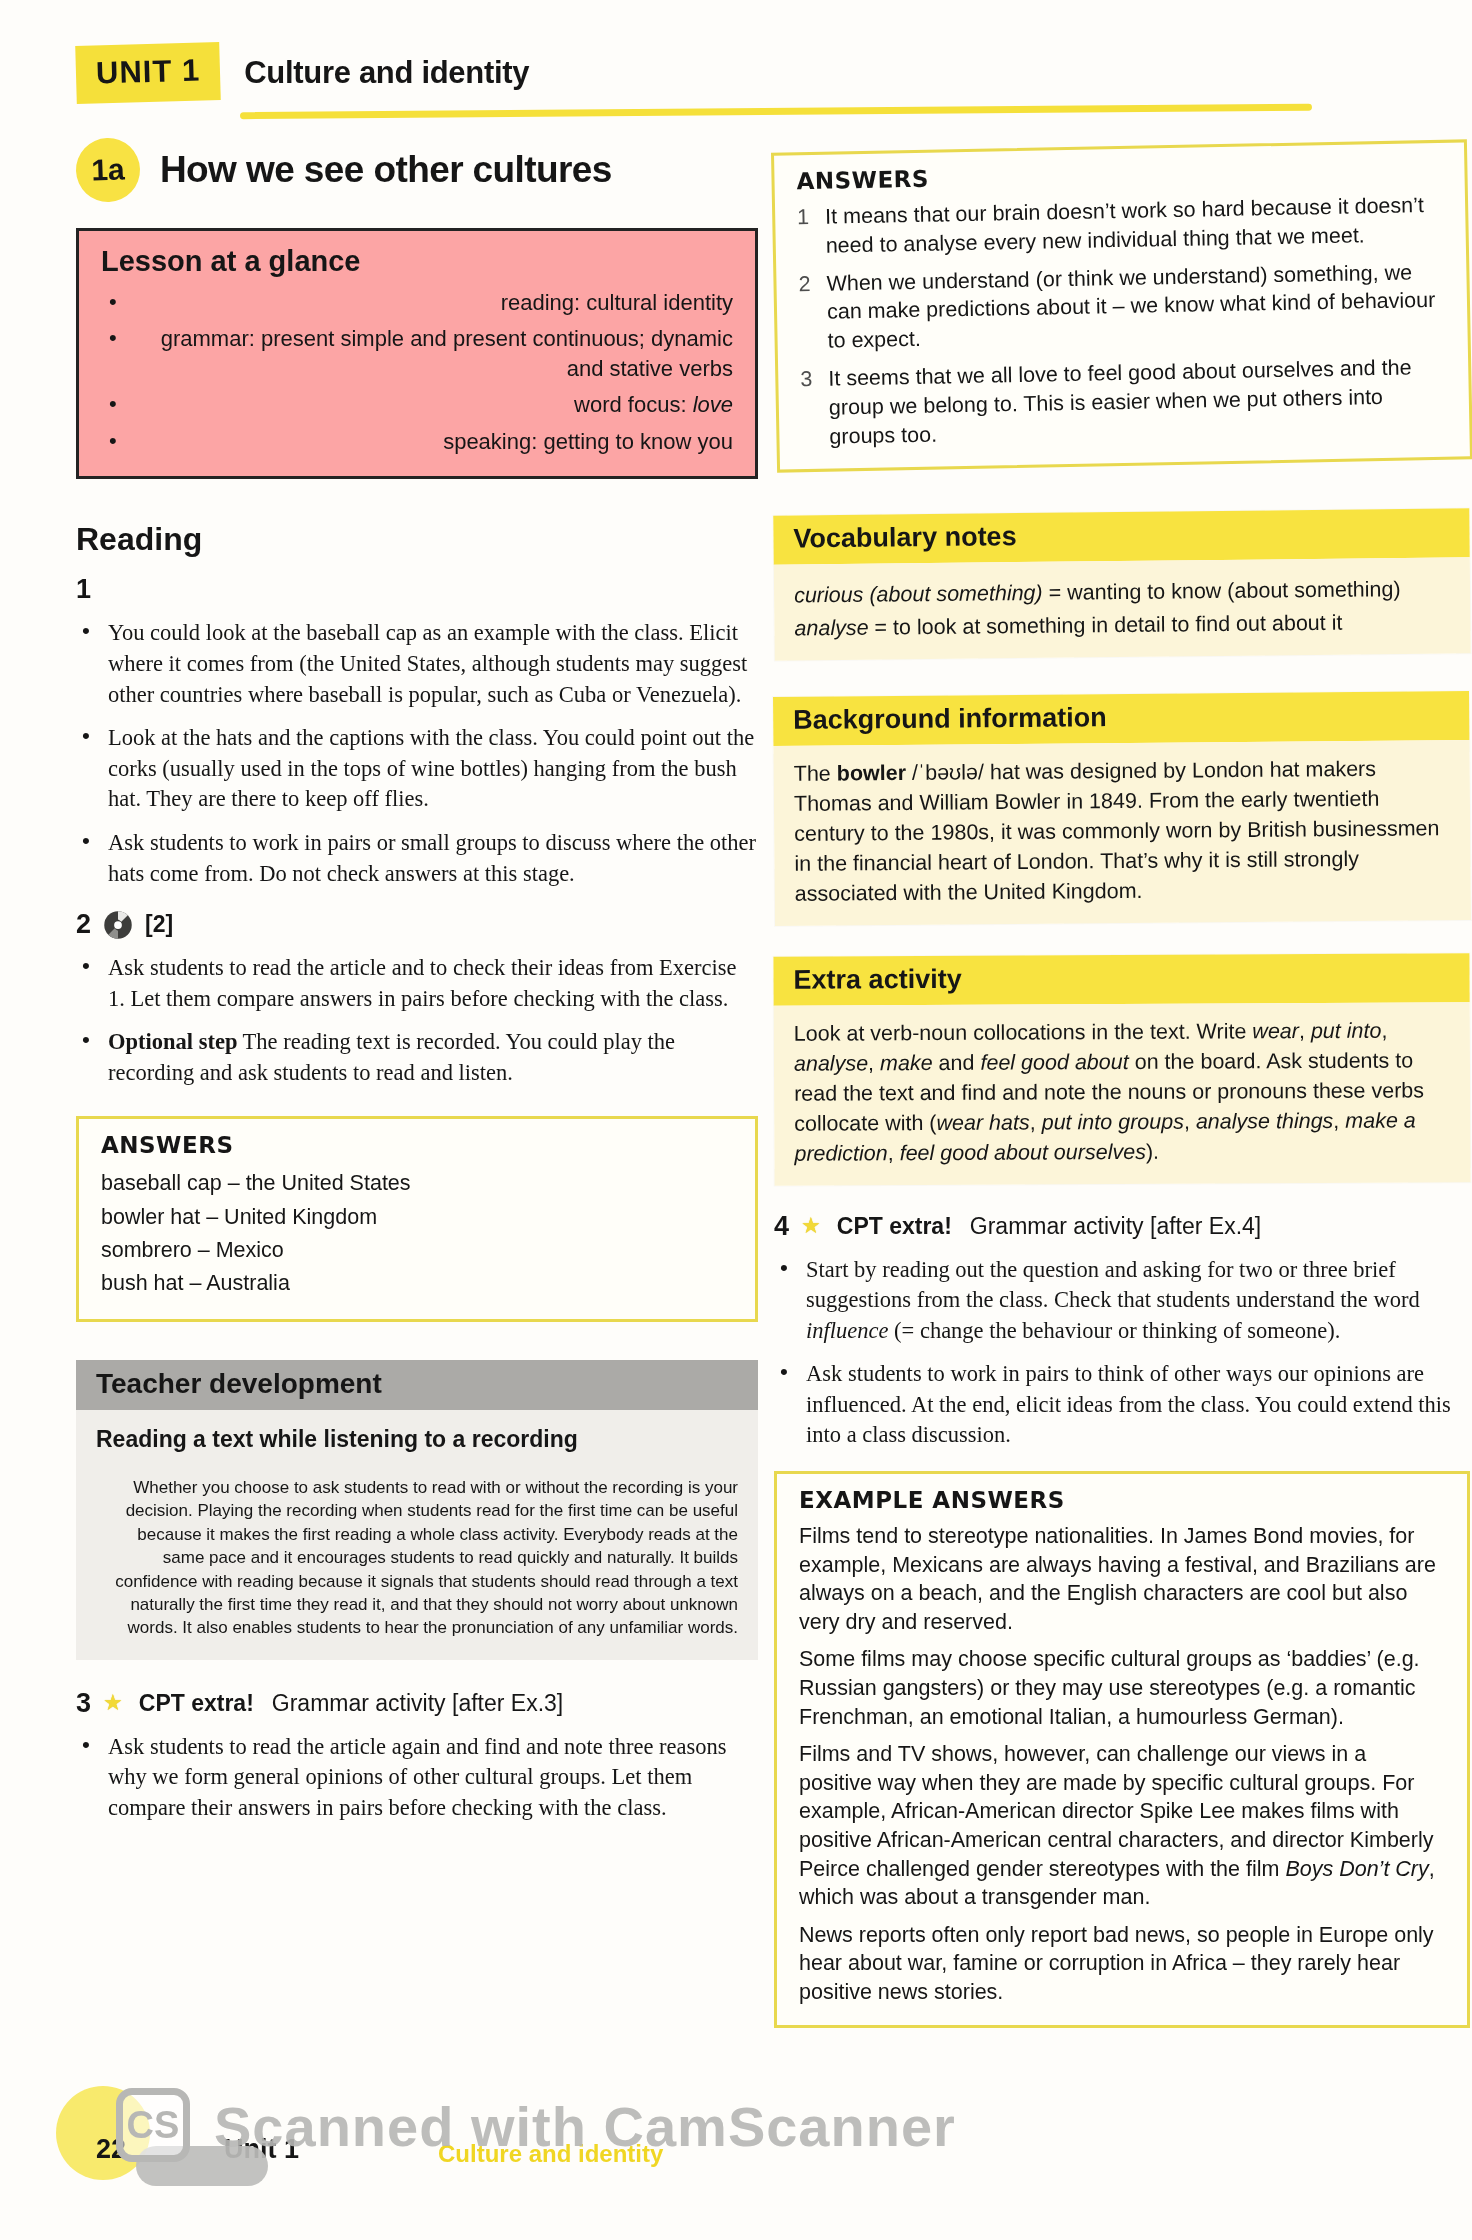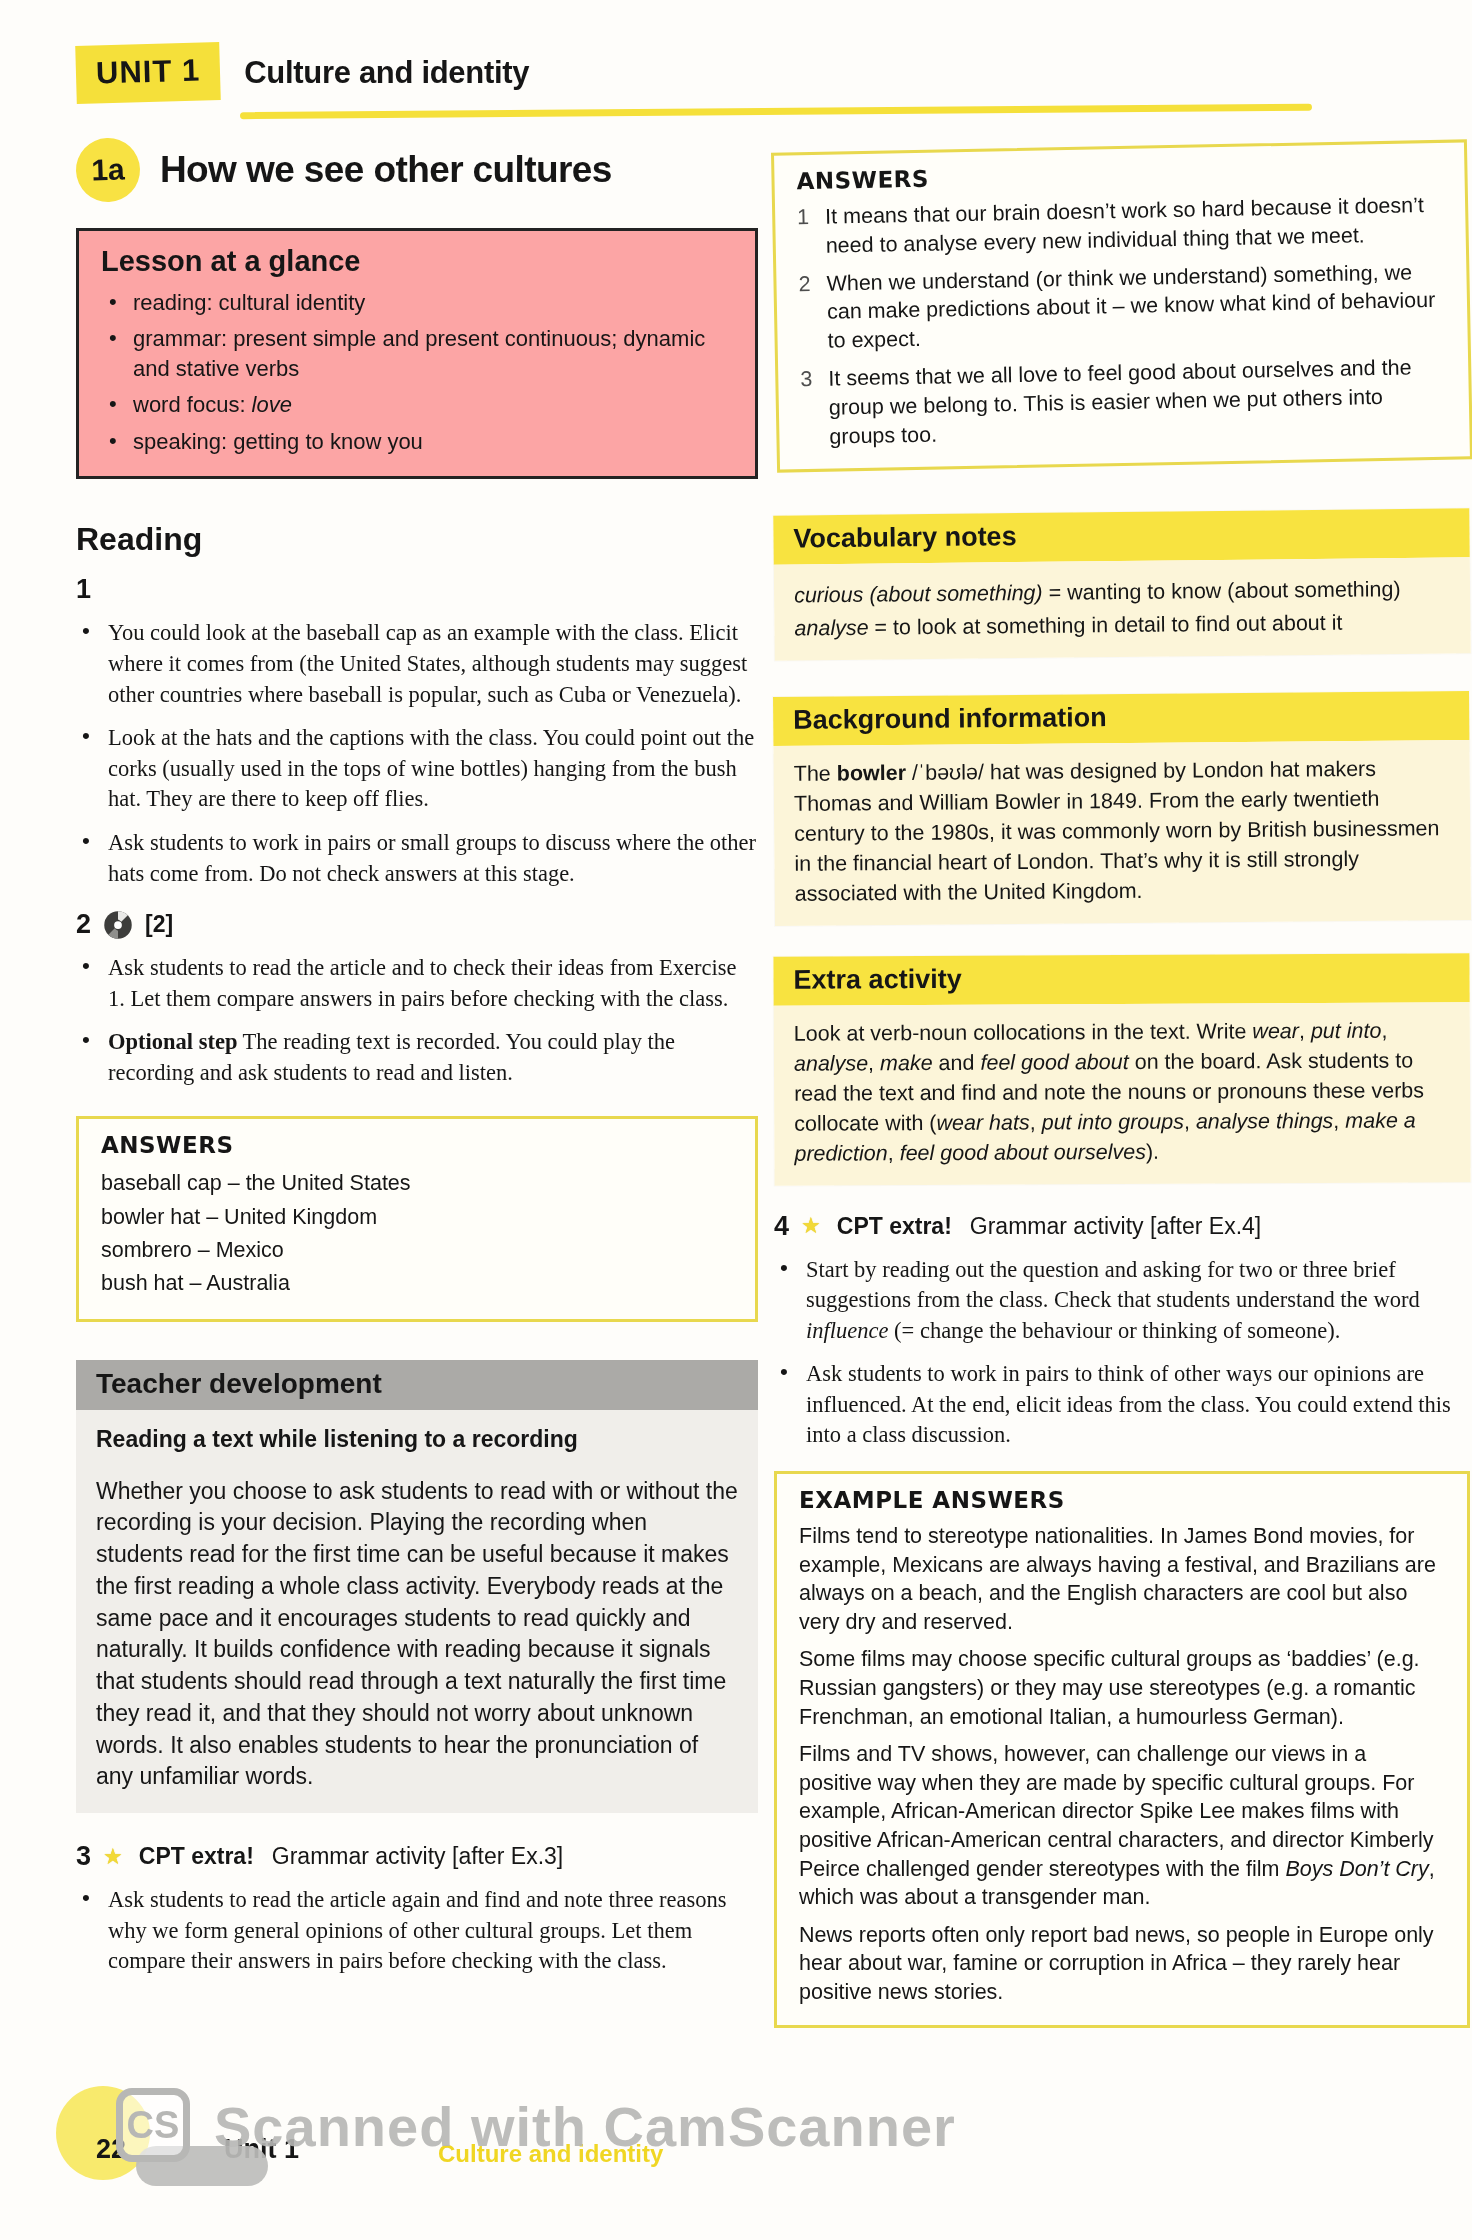--- a/index.html
+++ b/index.html
@@ -44,21 +44,21 @@
   .badge-1a{
     width:64px;height:64px;border-radius:50%;background:#f8e243;flex:0 0 auto;
     display:flex;align-items:center;justify-content:center;
     font-weight:bold;font-size:30px;transform:rotate(-2deg);
   }
   .lesson-title{font-weight:bold;font-size:37px;letter-spacing:-0.6px;}
 
   
   .glance-box{margin-top:26px;border:3px solid #232323;padding:14px 22px 20px;background:#fca5a5;}
   .glance-title{font-weight:bold;font-size:29px;margin-bottom:10px;}
-  .glance-list{list-style:none;}
+  .glance-list{list-style:none;text-align:right;}
   .glance-list li{
     position:relative;font-size:22px;line-height:1.34;padding-left:32px;margin-top:7px;
   }
   .glance-list li::before{content:"•";position:absolute;left:8px;top:-1px;}
 
   
   .reading-heading{margin-top:42px;font-weight:bold;font-size:32px;}
   .ex-head{display:flex;align-items:center;gap:12px;margin-top:16px;}
   .ex-num{font-weight:bold;font-size:27px;}
   .ex-track{font-weight:bold;font-size:23px;}
@@ -82,21 +82,21 @@
     font-family:"DejaVu Sans",sans-serif;font-weight:bold;font-size:23px;
     letter-spacing:0.5px;margin-bottom:9px;
   }
   .ans-line{font-size:21.5px;line-height:1.55;}
 
   
   .td-box{margin-top:38px;}
   .td-head{background:var(--gray-band);padding:8px 20px 10px;font-weight:bold;font-size:28px;}
   .td-body{background:var(--gray-body);padding:16px 20px 20px;}
   .td-sub{font-weight:bold;font-size:23px;margin-bottom:23px;}
-  .td-text{font-size:23px;line-height:1.38;}
+  .td-text{font-size:17px;line-height:1.38;text-align:right;}
 
   
   .r-answers-box{transform:rotate(-1.1deg);}
   .r-ans-item{display:flex;gap:12px;font-size:21.5px;line-height:1.34;margin-top:9px;}
   .r-ans-num{color:#4e4e4e;min-width:16px;}
 
   .banded-box{box-shadow:0 0 0 1px rgba(0,0,0,0.02);}
   .band{background:var(--band-yellow);font-weight:bold;font-size:27px;padding:8px 20px 10px;}
   .band-body{background:var(--cream);padding:13px 20px 17px;font-size:21.5px;line-height:1.4;}
   .vocab-entry{margin-top:3px;}

